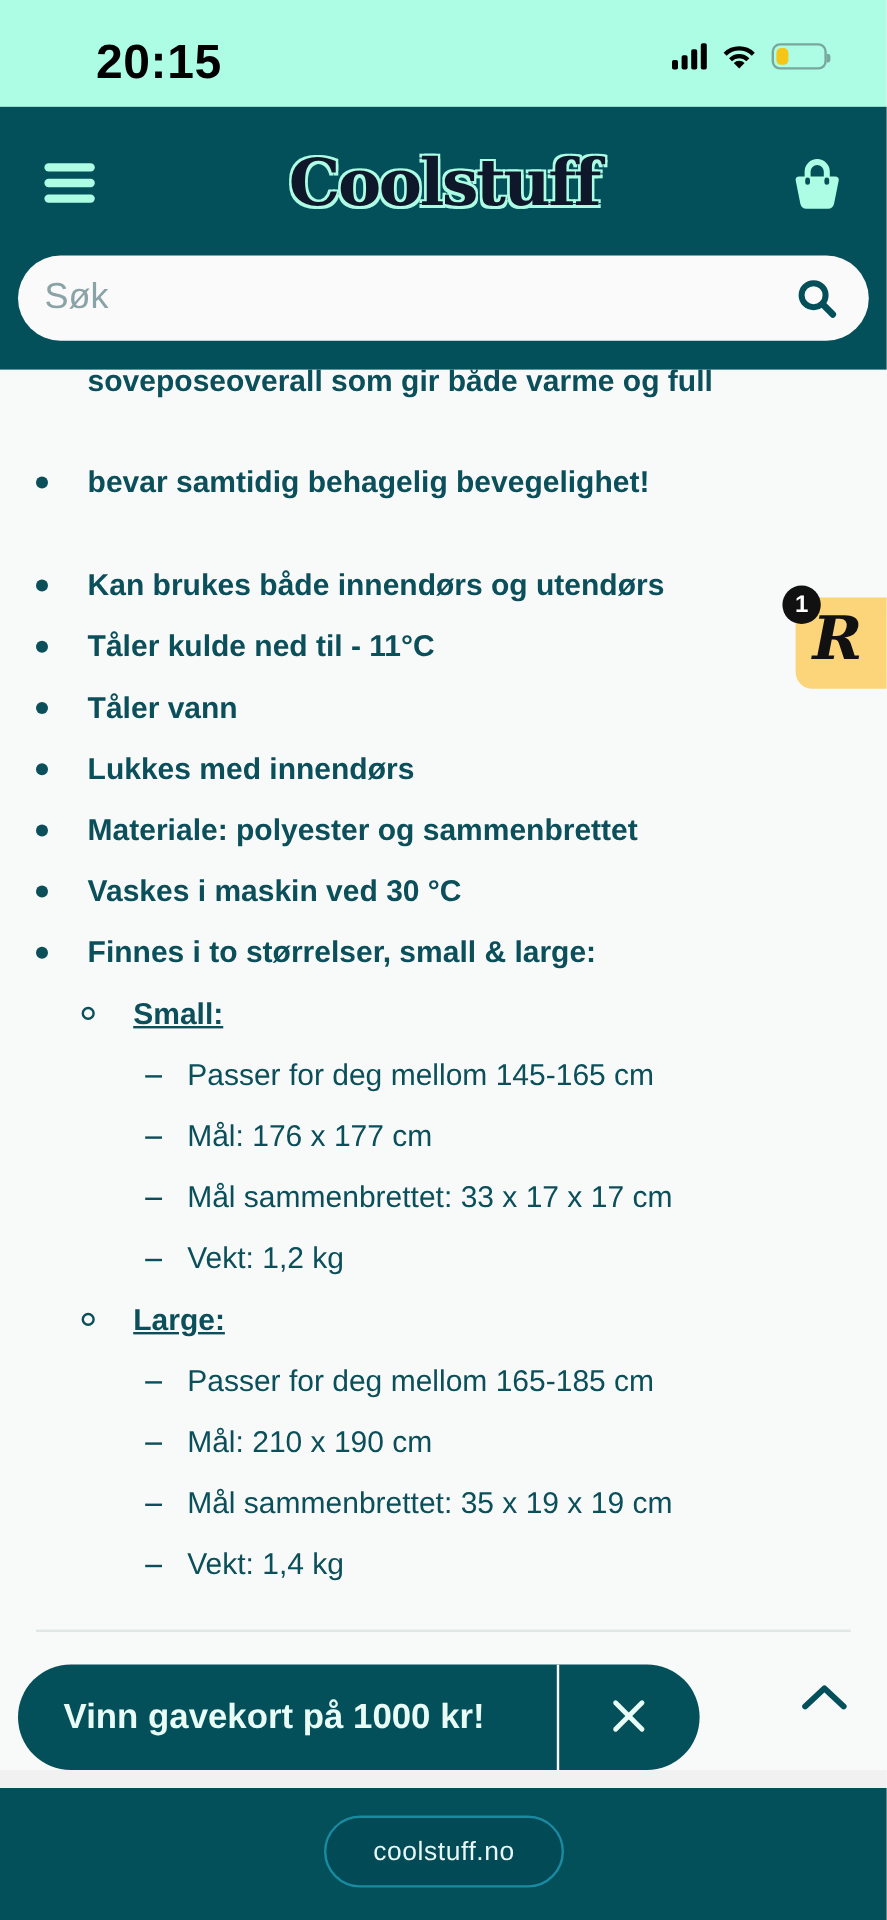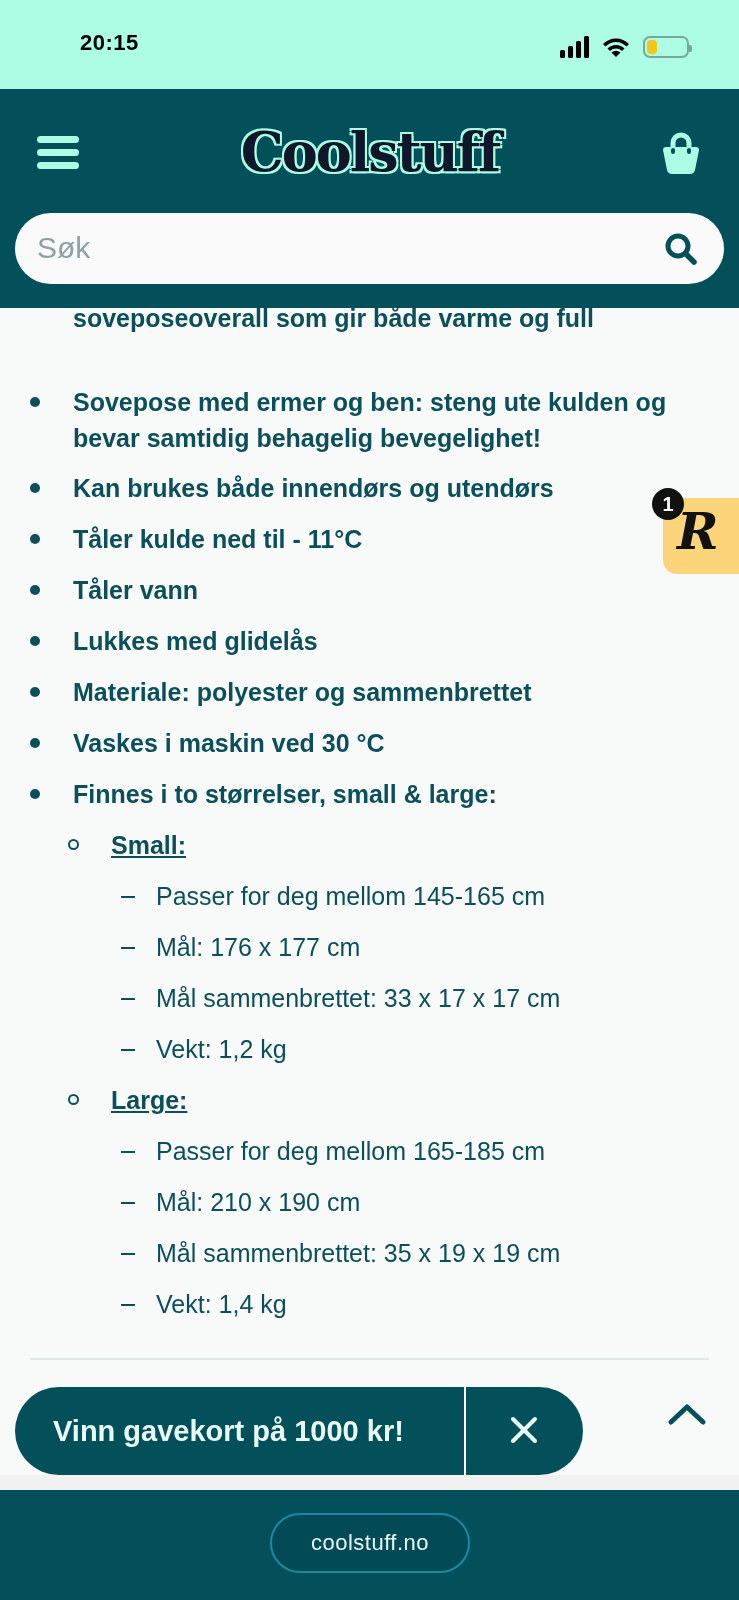--- a/index.html
+++ b/index.html
@@ -9,21 +9,21 @@
     background: #f8f9f9;
     position: relative;
     color: #0b4f5a;
   }
   .status-bar {
     position: absolute; top: 0; left: 0; width: 739px; height: 89px;
     background: #adfce4;
   }
   .status-time {
     position: absolute; left: 80px; top: 30px;
-    font-size: 22px; font-weight: bold; color: #000;
+    font-size: 40px; font-weight: bold; color: #000;
     letter-spacing: 0.5px;
   }
   .status-icons { position: absolute; right: 50px; top: 36px; display: flex; align-items: center; gap: 12px; }
   .signal { display: flex; align-items: flex-end; gap: 3px; height: 22px; }
   .signal span { width: 5px; background: #000; border-radius: 1.5px; display: block; }
   .battery {
     width: 46px; height: 22px; border: 2px solid #7aa79b; border-radius: 7px;
     position: relative; padding: 2px;
   }
   .battery::after {
@@ -176,39 +176,38 @@
 
   <div class="li" style="top:-8px">
     <div class="li-text">
       <div>soveposeoverall som gir både varme og full</div>
     </div>
   </div>
 
   <div class="li" style="top:76px">
     <div class="li-bullet" style="top:13px"></div>
     <div class="li-text">
-      <div>Sovepose med ermer og ben: steng ute kulden og</div>
       <div>bevar samtidig behagelig bevegelighet!</div>
     </div>
   </div>
   <div class="li" style="top:162px">
     <div class="li-bullet" style="top:13px"></div>
     <div class="li-text">Kan brukes både innendørs og utendørs</div>
   </div>
   <div class="li" style="top:213px">
     <div class="li-bullet" style="top:13px"></div>
     <div class="li-text">Tåler kulde ned til - 11°C</div>
   </div>
   <div class="li" style="top:264px">
     <div class="li-bullet" style="top:13px"></div>
     <div class="li-text">Tåler vann</div>
   </div>
   <div class="li" style="top:315px">
     <div class="li-bullet" style="top:13px"></div>
-    <div class="li-text">Lukkes med glidelås</div>
+    <div class="li-text">Lukkes med innendørs</div>
   </div>
   <div class="li" style="top:366px">
     <div class="li-bullet" style="top:13px"></div>
     <div class="li-text">Materiale: polyester og sammenbrettet</div>
   </div>
   <div class="li" style="top:417px">
     <div class="li-bullet" style="top:13px"></div>
     <div class="li-text">Vaskes i maskin ved 30 °C</div>
   </div>
   <div class="li" style="top:468px">

